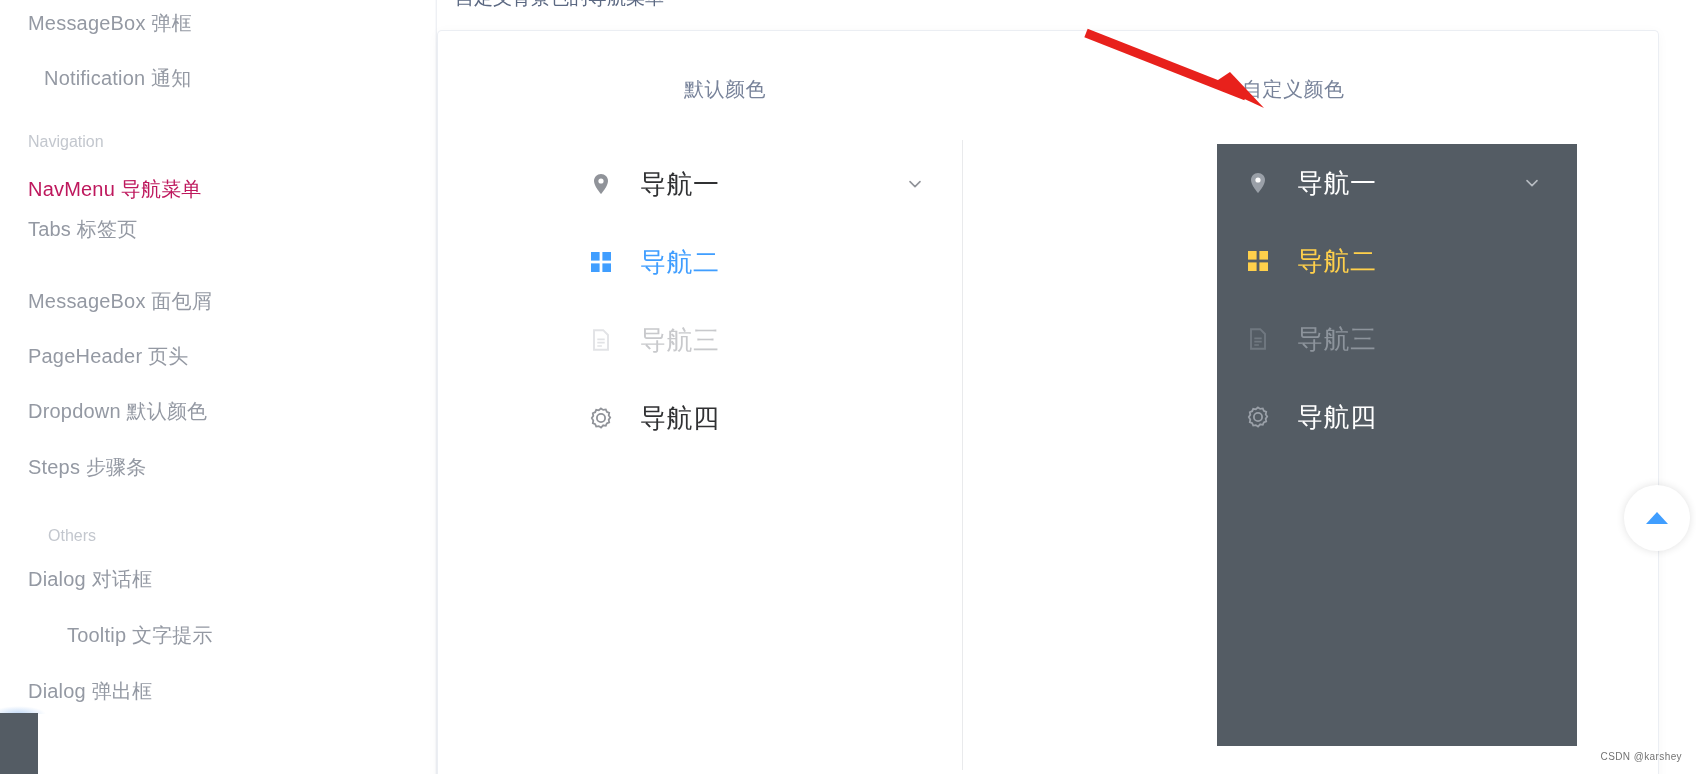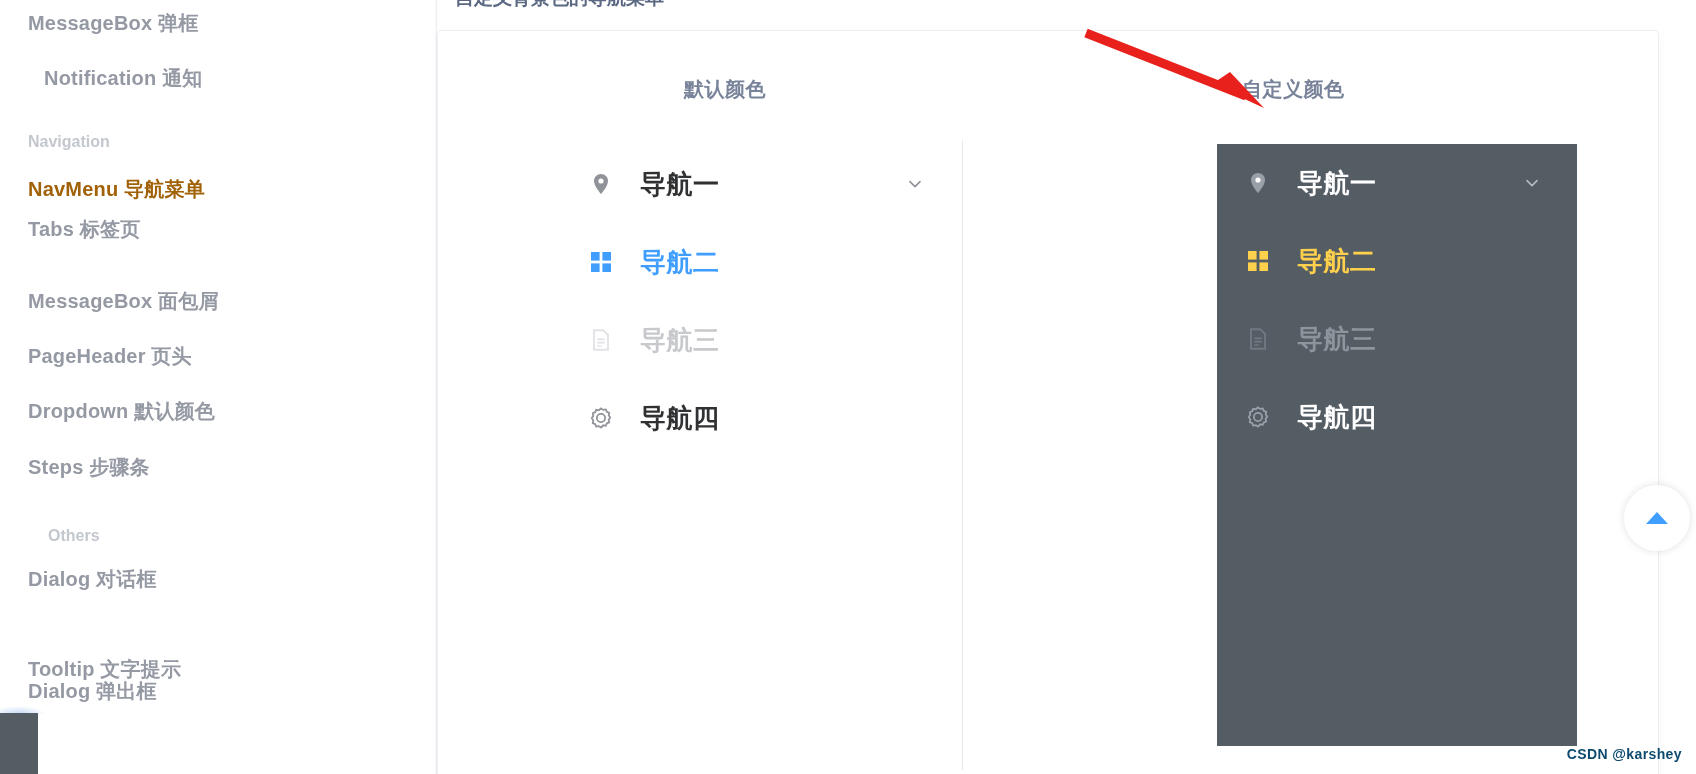--- a/index.html
+++ b/index.html
@@ -4,36 +4,36 @@
 <title>NavMenu 导航菜单</title>
 <style>
   * { margin:0; padding:0; box-sizing:border-box; }
   html, body {
     width:1696px; height:774px;
     overflow:hidden;
     background:#ffffff;
     font-family:"Liberation Sans","DejaVu Sans",sans-serif;
     -webkit-font-smoothing:antialiased;
   }
-  #root { position:relative; width:1696px; height:774px; background:#fff;font-weight:bold; }
+  #root { position:relative; width:1696px; height:774px; background:#fff; }
 
   
   .sidebar {
     position:absolute; left:0; top:0; width:437px; height:774px;
     background:#ffffff; overflow:hidden;
   }
   .sidebar-edge {
     position:absolute; left:435px; top:0; width:2px; height:774px;
     background:linear-gradient(to right,#fdfdfe,#e9ecf1);
   }
   .side-item {
     position:absolute; left:28px; font-size:20px; line-height:26px;
     color:#9499a3; white-space:nowrap; letter-spacing:.2px;
   }
-  .side-item.active { color:#a16207; }
+  .side-item.active { color:#be185d; }
   .side-group {
     position:absolute; left:28px; font-size:16px; line-height:22px;
     color:#c3c7ce; white-space:nowrap;
   }
 
   
   .card {
     position:absolute; left:437px; top:30px;
     width:1222px; height:770px;
     background:#ffffff;
@@ -110,21 +110,21 @@
     position:absolute; left:1624px; top:485px; width:66px; height:66px;
     border-radius:50%; background:#ffffff;
     box-shadow:0 0 8px rgba(0,0,0,.12);
     display:flex; align-items:center; justify-content:center;
     cursor:pointer;
   }
 
   
   .watermark {
     position:absolute; right:14px; bottom:12px;
-    font-size:14px; color:#0c4a6e; letter-spacing:.4px; white-space:nowrap;
+    font-size:10px; color:#737373; letter-spacing:.4px; white-space:nowrap;
   }
 
   
   .drag-artifact {
     position:absolute; left:0; top:713px; width:38px; height:61px;
     background:#545c64;
   }
   .drag-glow {
     position:absolute; left:0; top:706px; width:46px; height:8px;
     background:radial-gradient(ellipse at 40% 100%, rgba(140,184,239,.55), rgba(255,255,255,0) 70%);
@@ -141,21 +141,21 @@
         <div class="side-item" style="top: 65px; margin-left: 16px;">Notification 通知</div>
         <div class="side-group" style="top: 131px;">Navigation</div>
         <div class="side-item active" style="top: 176px;">NavMenu 导航菜单</div>
         <div class="side-item" style="top: 216px;">Tabs 标签页</div>
         <div class="side-item" style="top: 288px;">MessageBox 面包屑</div>
         <div class="side-item" style="top: 343px;">PageHeader 页头</div>
         <div class="side-item" style="top: 398px;">Dropdown 默认颜色</div>
         <div class="side-item" style="top: 454px;">Steps 步骤条</div>
         <div class="side-group" style="top: 525px; margin-left: 20px;">Others</div>
         <div class="side-item" style="top: 566px;">Dialog 对话框</div>
-        <div class="side-item" style="top: 656px;">Tooltip 文字提示</div>
+        <div class="side-item" style="top: 622px; margin-left: 39px;">Tooltip 文字提示</div>
         <div class="side-item" style="top: 678px;">Dialog 弹出框</div>
       </div>
   </div>
   <div class="sidebar-edge"></div>
 
   <div class="card"></div>
 
   <div class="top-clip">
     <span>自定义背景色的导航菜单</span>
   </div>

